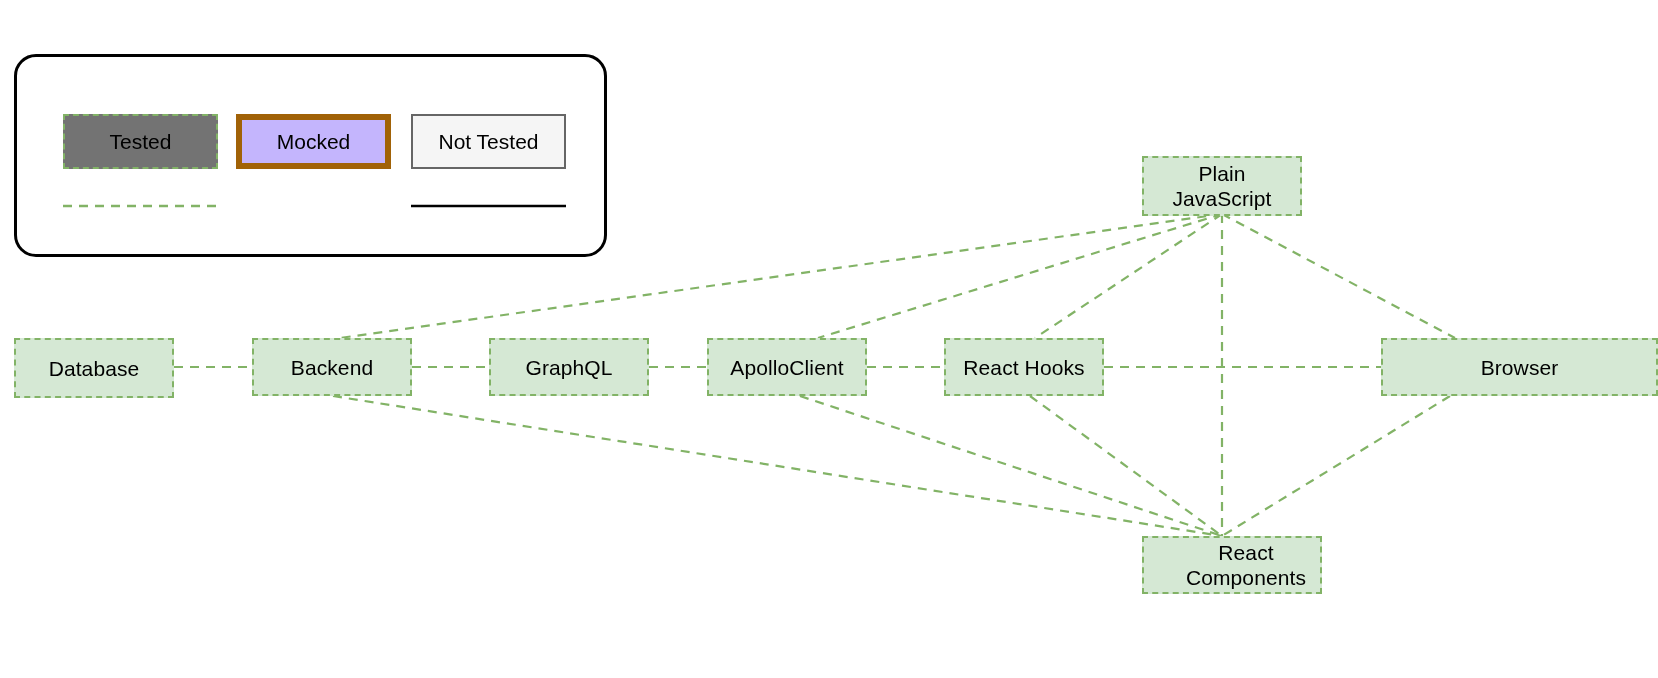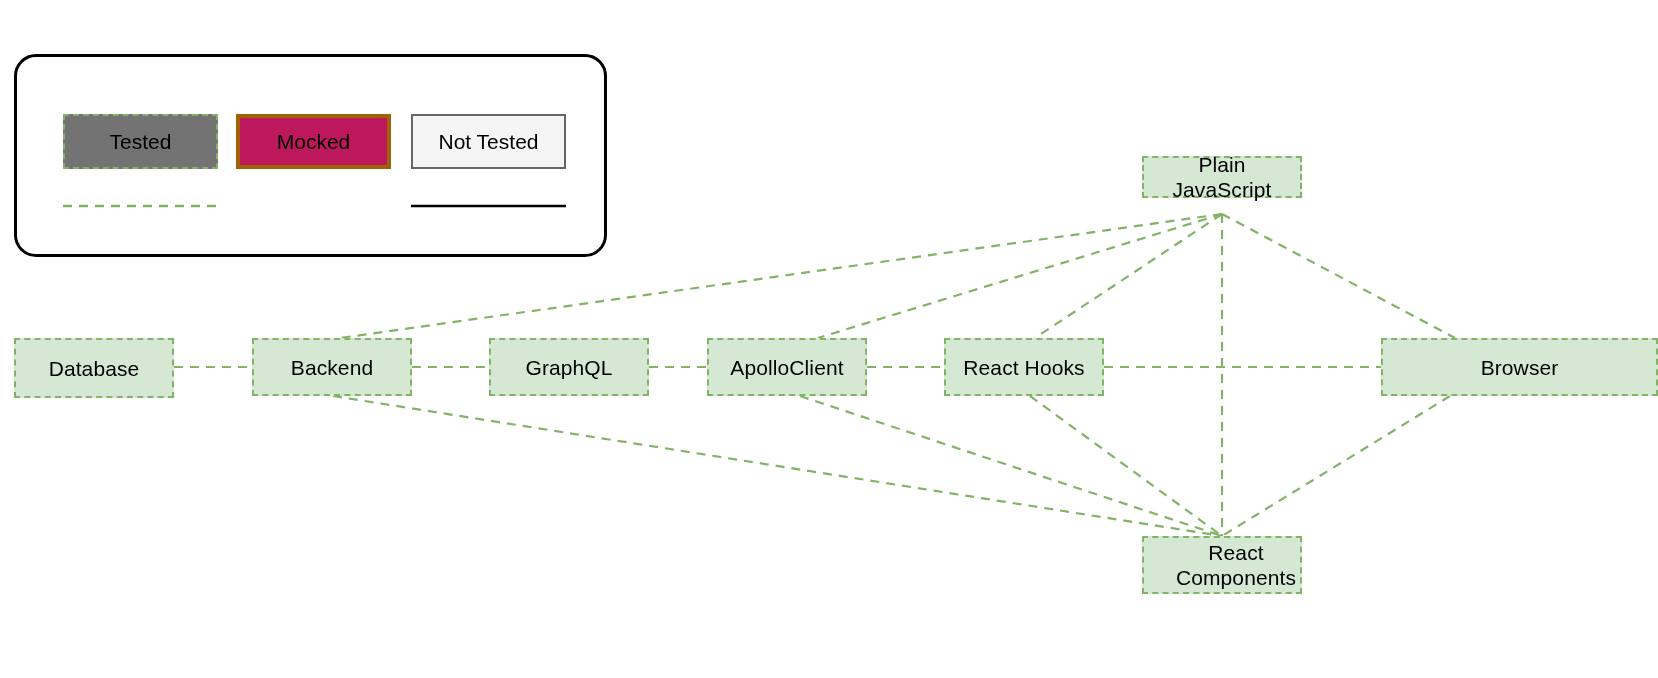--- a/index.html
+++ b/index.html
@@ -98,21 +98,21 @@
       <line x1="1450" y1="396" x2="1222" y2="536"></line>
     </g>
   </svg>
 
   <div id="legend">
 
     <div class="legend-swatch tested" style="left:46px; top:57px; width:155px; height:55px; border:2px dashed #82b366; background:#737373;">
       <span>Tested</span>
     </div>
 
-    <div class="legend-swatch mocked" style="left:219px; top:57px; width:155px; height:55px; border:4px solid #a16207; background:#be185d;">
+    <div class="legend-swatch mocked" style="left:219px; top:57px; width:155px; height:55px; border:6px solid #a16207; background:#c4b5fd;">
       <span>Mocked</span>
     </div>
 
     <div class="legend-swatch nottested" style="left:394px; top:57px; width:155px; height:55px; border:2px solid #666666; background:#f5f5f5;">
       <span>Not Tested</span>
     </div>
 
     <svg class="legend-line-svg" style="left:46px; top:145px;" width="160" height="8" xmlns="http://www.w3.org/2000/svg">
       <line x1="0" y1="4" x2="155" y2="4" stroke="#82b366" stroke-width="2.4" stroke-dasharray="9 7"></line>
     </svg>
@@ -140,23 +140,23 @@
   </div>
 
   <div class="node tested" style="left:944px; top:338px; width:160px; height:58px;">
     <span>React Hooks</span>
   </div>
 
   <div class="node tested" style="left:1381px; top:338px; width:277px; height:58px;">
     <span>Browser</span>
   </div>
 
-  <div class="node tested" style="left:1142px; top:156px; width:160px; height:42px;">
+  <div class="node tested" style="left:1142px; top:156px; width:160px; height:60px;">
     <span>Plain
 JavaScript</span>
   </div>
 
-  <div class="node tested" style="left:1142px; top:536px; width:160px; height:58px;padding-left:28px;">
+  <div class="node tested" style="left:1142px; top:536px; width:180px; height:58px;padding-left:28px;">
     <span>React
 Components</span>
   </div>
 
 </div>
 
 </body></html>

